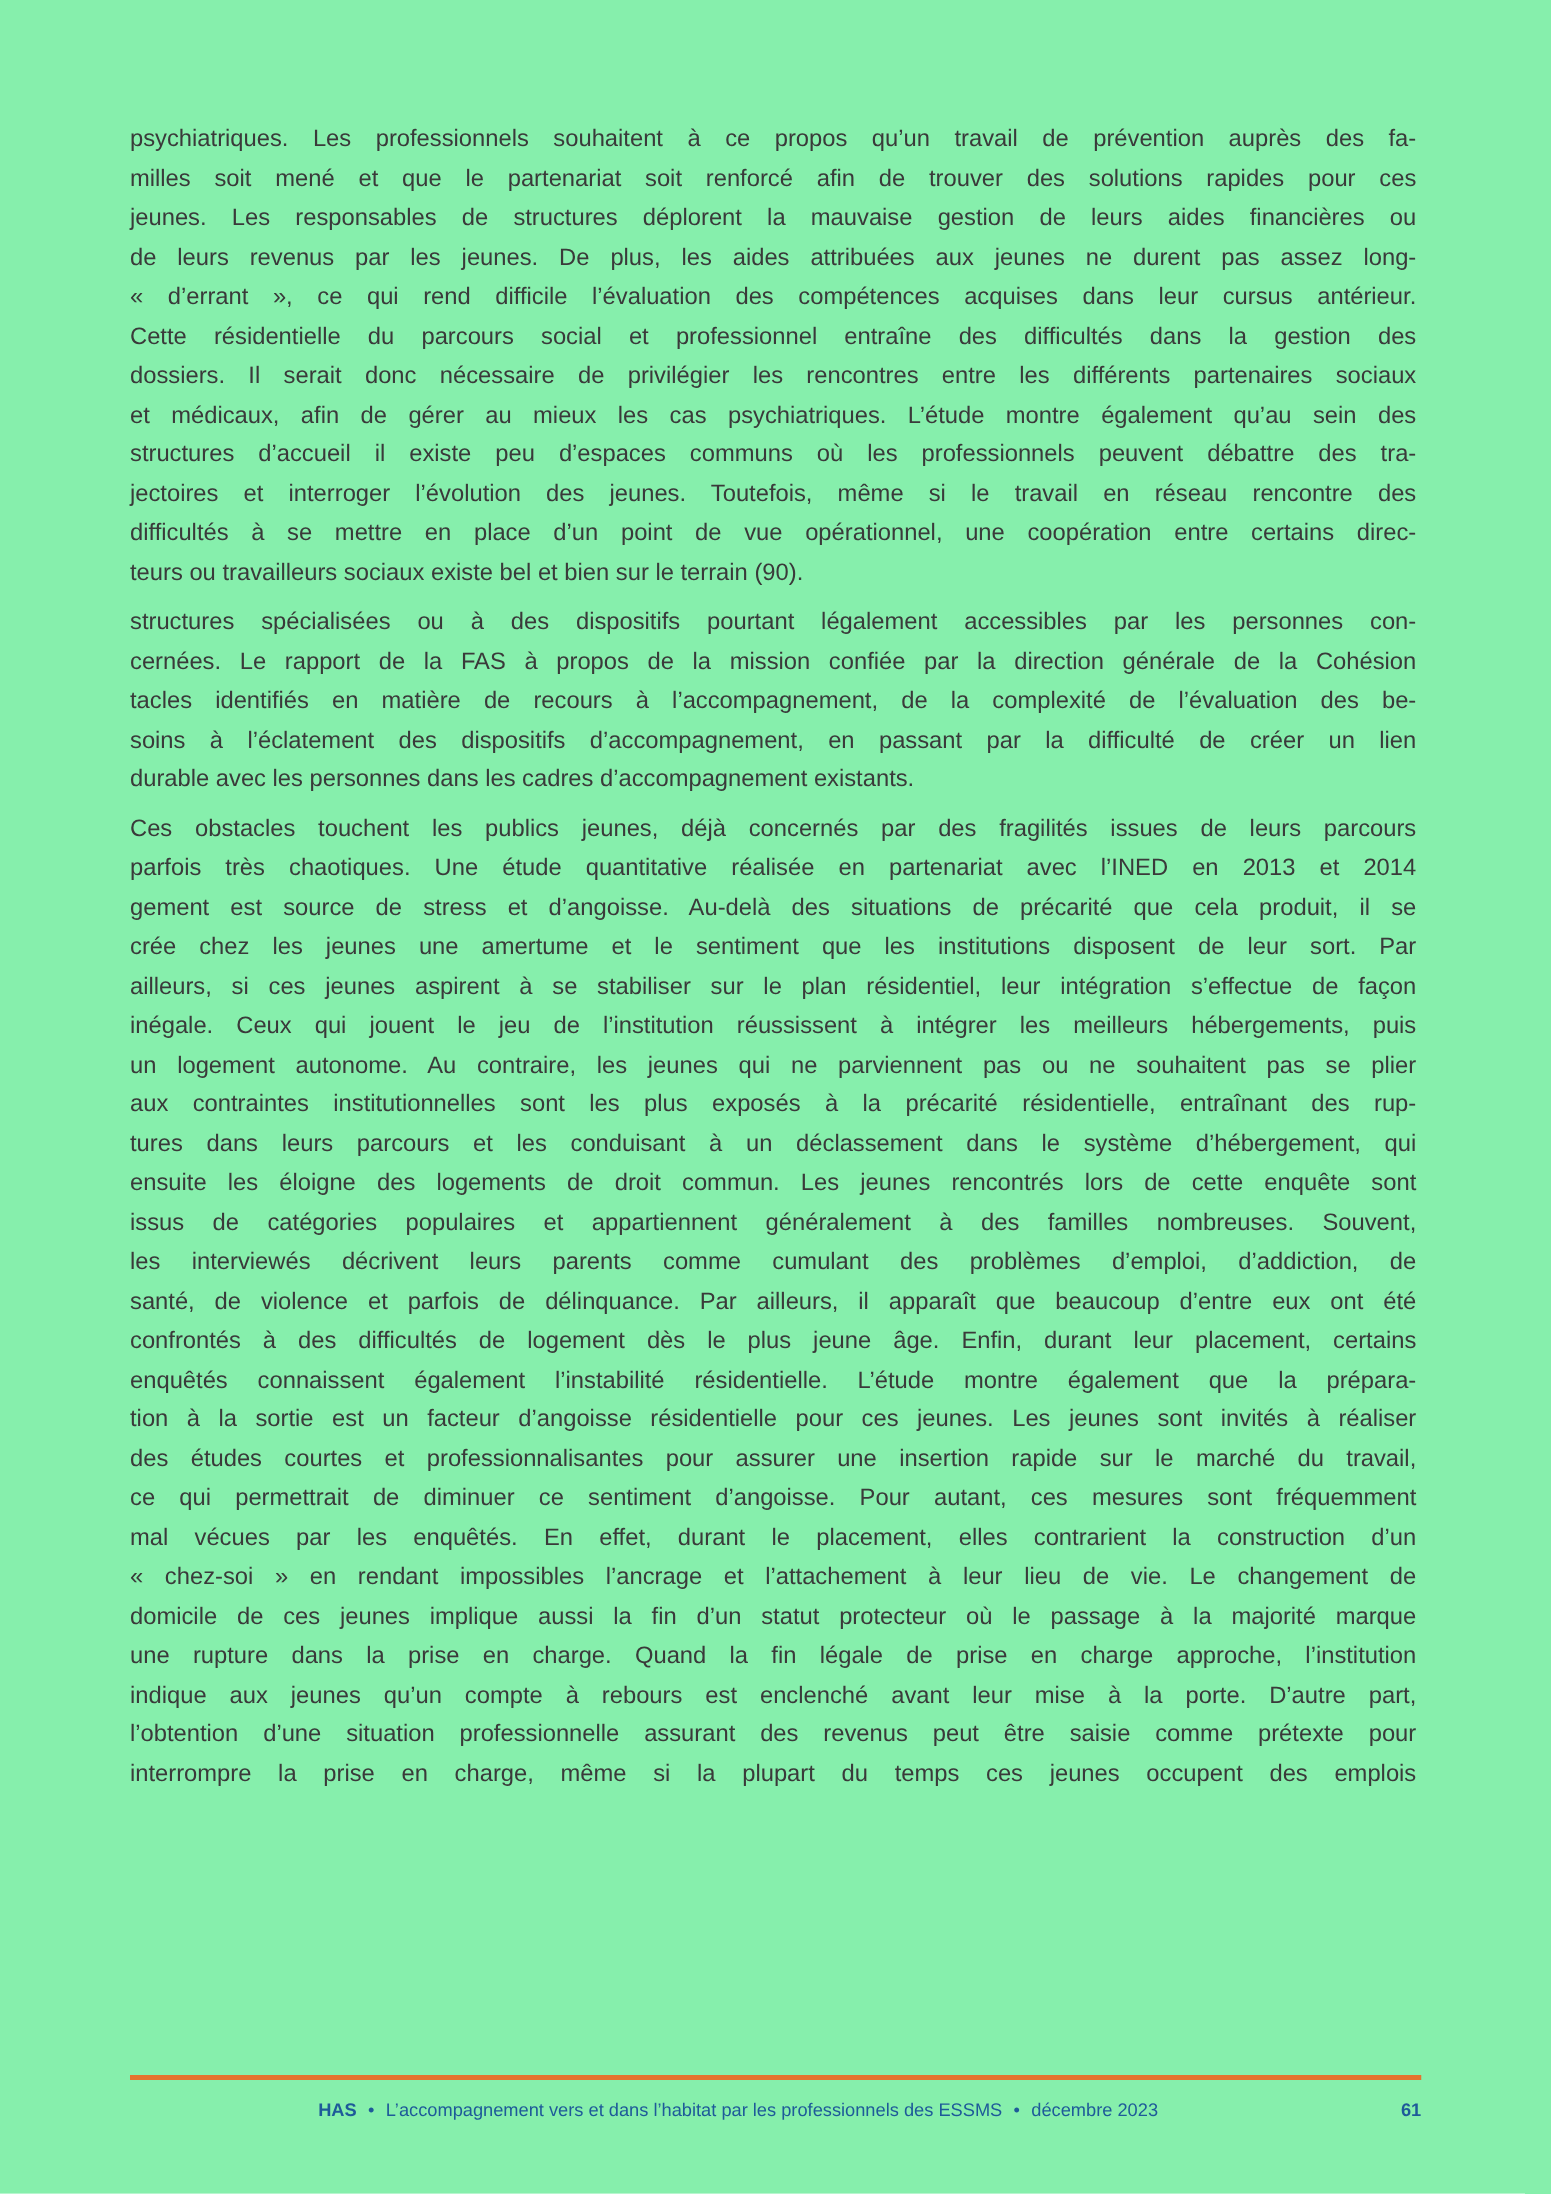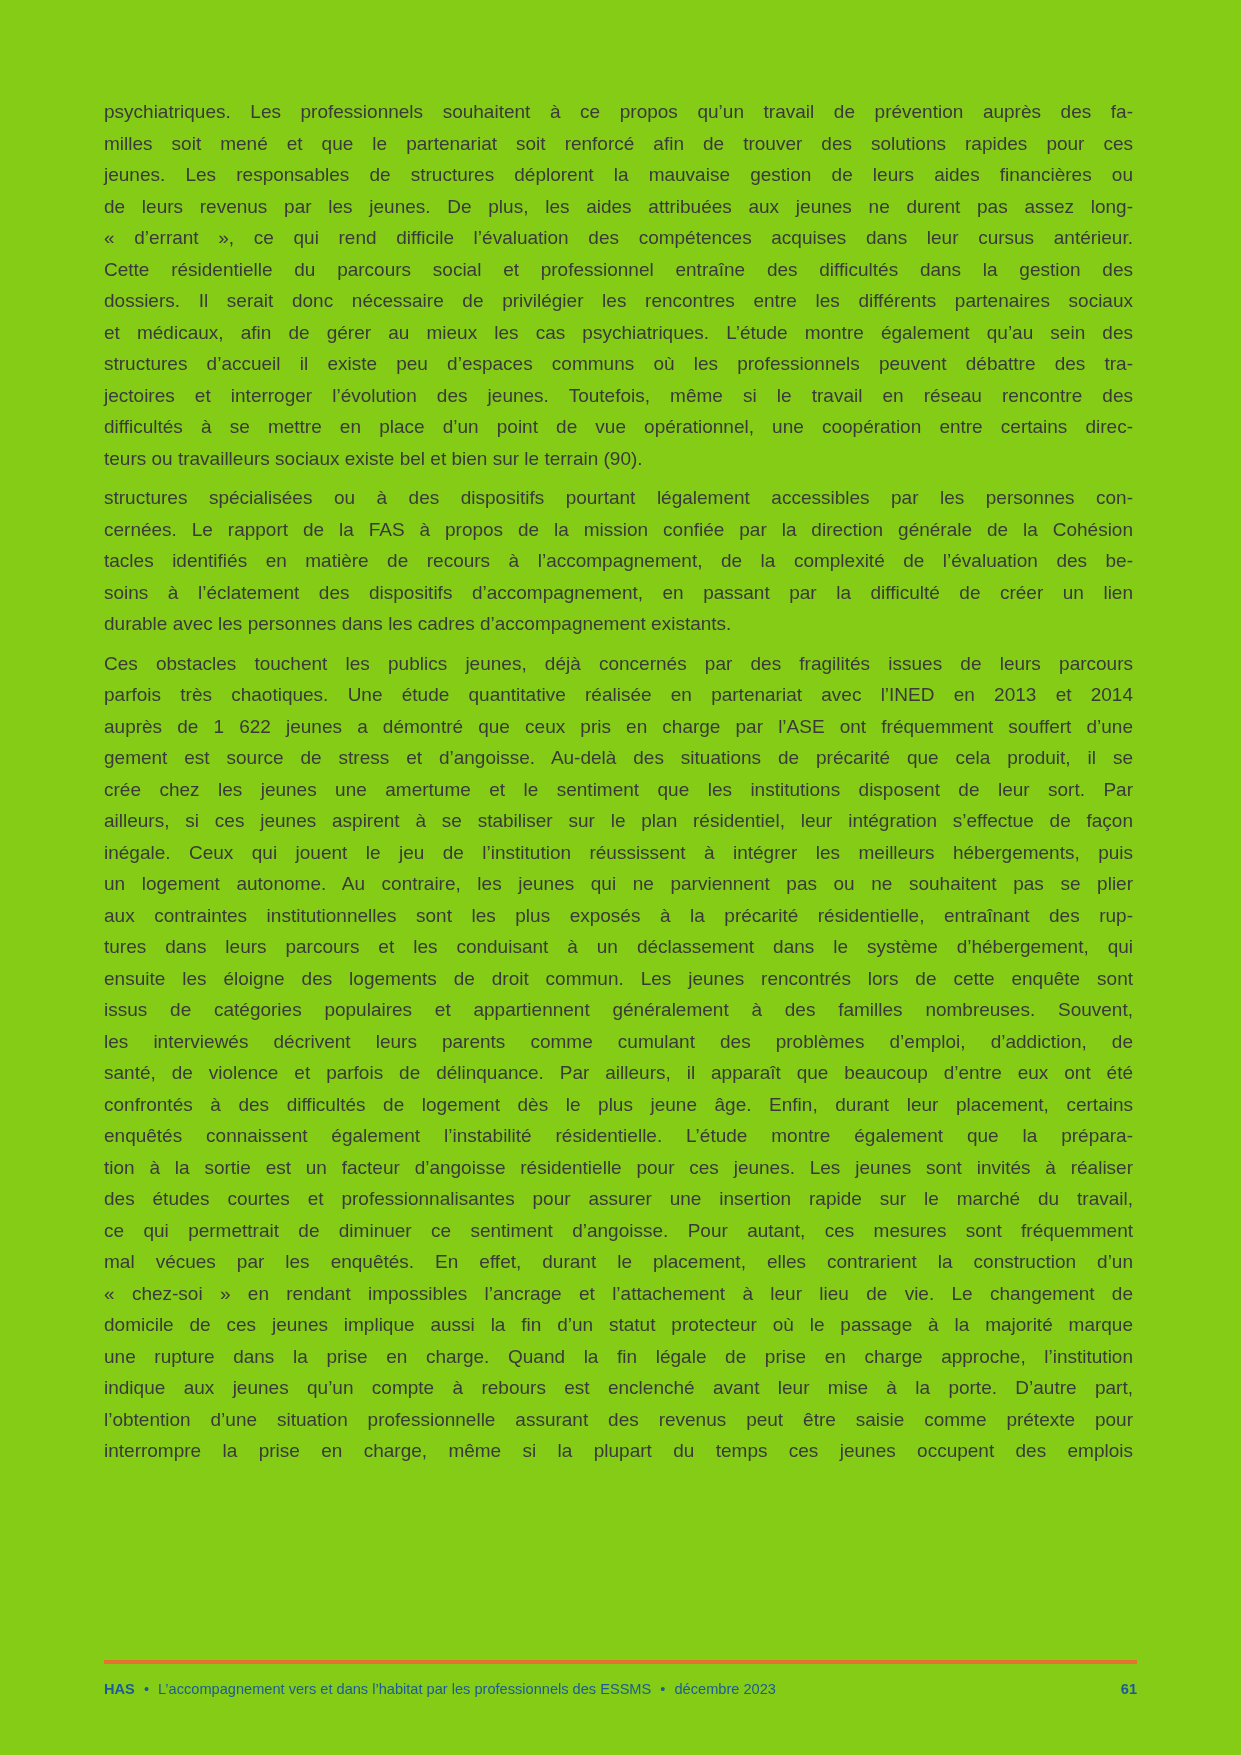--- a/index.html
+++ b/index.html
@@ -1,20 +1,20 @@
 <!DOCTYPE html>
 <html lang="fr"><head>
 <meta charset="utf-8">
 <style>
   html, body { margin: 0; padding: 0; background: #ffffff; }
   .page {
     position: relative;
     width: 1241px;
     height: 1755px;
-    background: #84cc16;
+    background: #86efac;
     overflow: hidden;
     font-family: "Liberation Sans", "DejaVu Sans", sans-serif;
   }
   .content {
     position: absolute;
     left: 104px;
     top: 96px;
     width: 1029px;
     color: #3a3a3a;
     font-size: 19px;
@@ -37,21 +37,21 @@
   }
   .footer-row {
     position: absolute;
     left: 104px;
     top: 1678px;
     width: 1033px;
     color: #1e5a99;
     font-size: 14.6px;
     line-height: 22px;
   }
-  .footer-text { padding-right: 60px; }
+  .footer-text { text-align: center; padding-right: 60px; }
   .footer-text .org { font-weight: bold; }
   .footer-text .sep { margin: 0 5px; }
   .page-num {
     position: absolute;
     right: 0;
     top: 0;
     font-weight: bold;
   }
 </style>
 </head>
@@ -77,21 +77,20 @@
       <div class="para">
         <div class="line">structures spécialisées ou à des dispositifs pourtant légalement accessibles par les personnes con-</div>
         <div class="line">cernées. Le rapport de la FAS à propos de la mission confiée par la direction générale de la Cohésion</div>
         <div class="line">tacles identifiés en matière de recours à l’accompagnement, de la complexité de l’évaluation des be-</div>
         <div class="line">soins à l’éclatement des dispositifs d’accompagnement, en passant par la difficulté de créer un lien</div>
         <div class="line flush">durable avec les personnes dans les cadres d’accompagnement existants.</div>
       </div>
       <div class="para">
         <div class="line">Ces obstacles touchent les publics jeunes, déjà concernés par des fragilités issues de leurs parcours</div>
         <div class="line">parfois très chaotiques. Une étude quantitative réalisée en partenariat avec l’INED en 2013 et 2014</div>
-        <div class="line">auprès de 1 622 jeunes a démontré que ceux pris en charge par l’ASE ont fréquemment souffert d’une</div>
         <div class="line">gement est source de stress et d’angoisse. Au-delà des situations de précarité que cela produit, il se</div>
         <div class="line">crée chez les jeunes une amertume et le sentiment que les institutions disposent de leur sort. Par</div>
         <div class="line">ailleurs, si ces jeunes aspirent à se stabiliser sur le plan résidentiel, leur intégration s’effectue de façon</div>
         <div class="line">inégale. Ceux qui jouent le jeu de l’institution réussissent à intégrer les meilleurs hébergements, puis</div>
         <div class="line">un logement autonome. Au contraire, les jeunes qui ne parviennent pas ou ne souhaitent pas se plier</div>
         <div class="line">aux contraintes institutionnelles sont les plus exposés à la précarité résidentielle, entraînant des rup-</div>
         <div class="line">tures dans leurs parcours et les conduisant à un déclassement dans le système d’hébergement, qui</div>
         <div class="line">ensuite les éloigne des logements de droit commun. Les jeunes rencontrés lors de cette enquête sont</div>
         <div class="line">issus de catégories populaires et appartiennent généralement à des familles nombreuses. Souvent,</div>
         <div class="line">les interviewés décrivent leurs parents comme cumulant des problèmes d’emploi, d’addiction, de</div>

